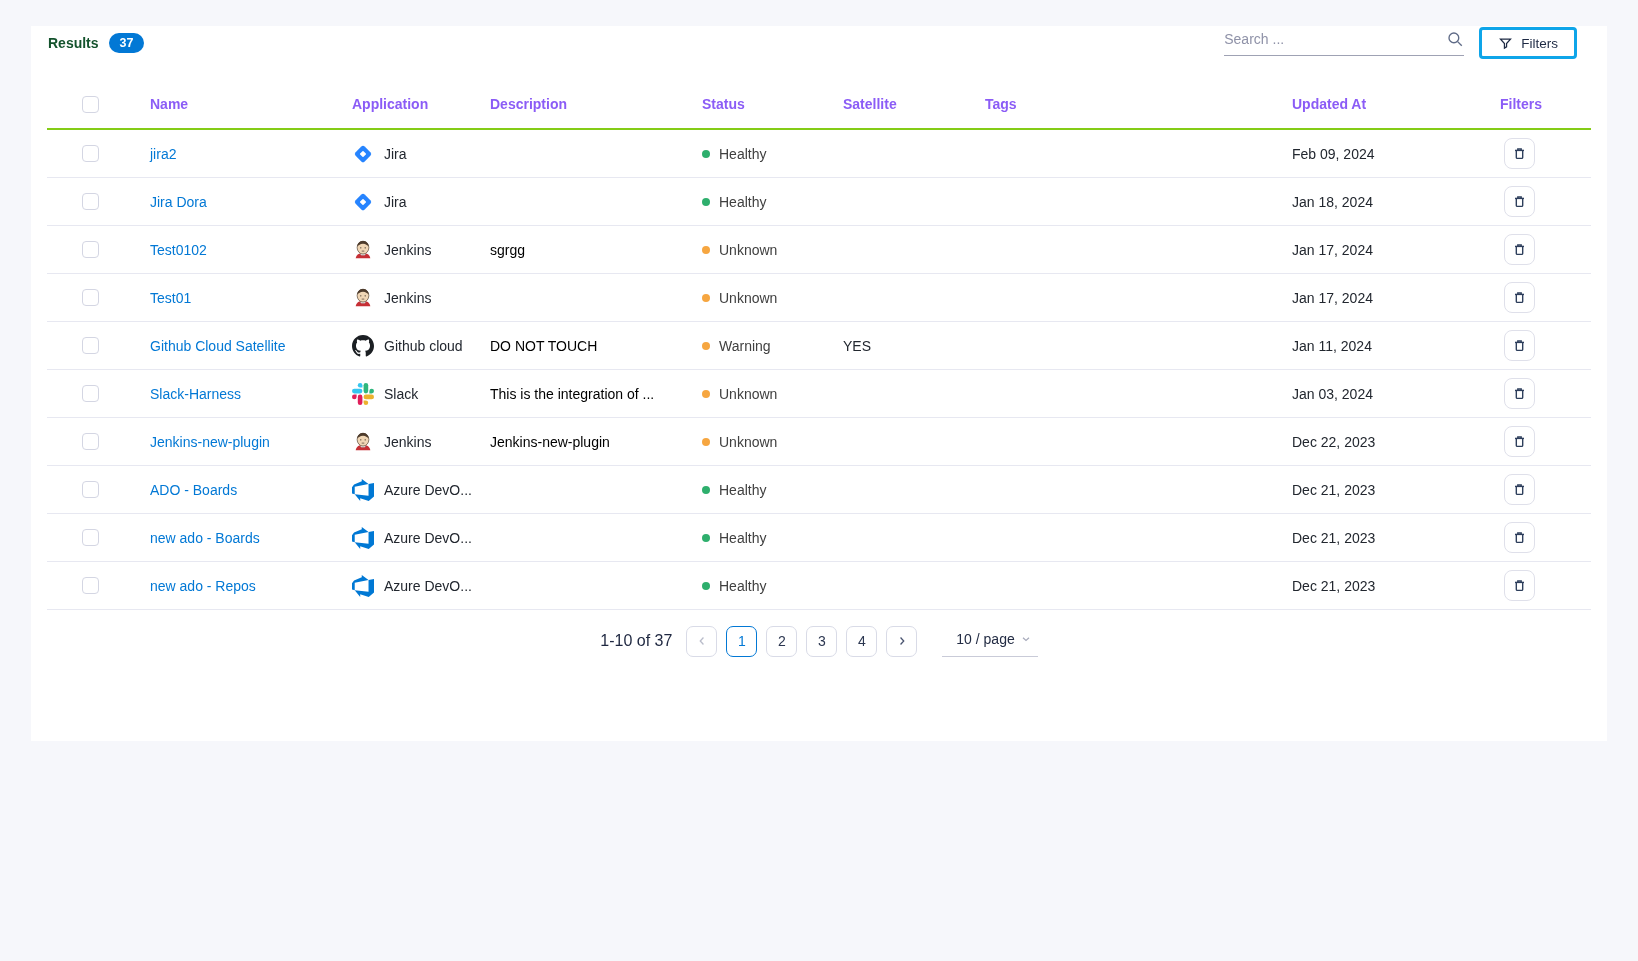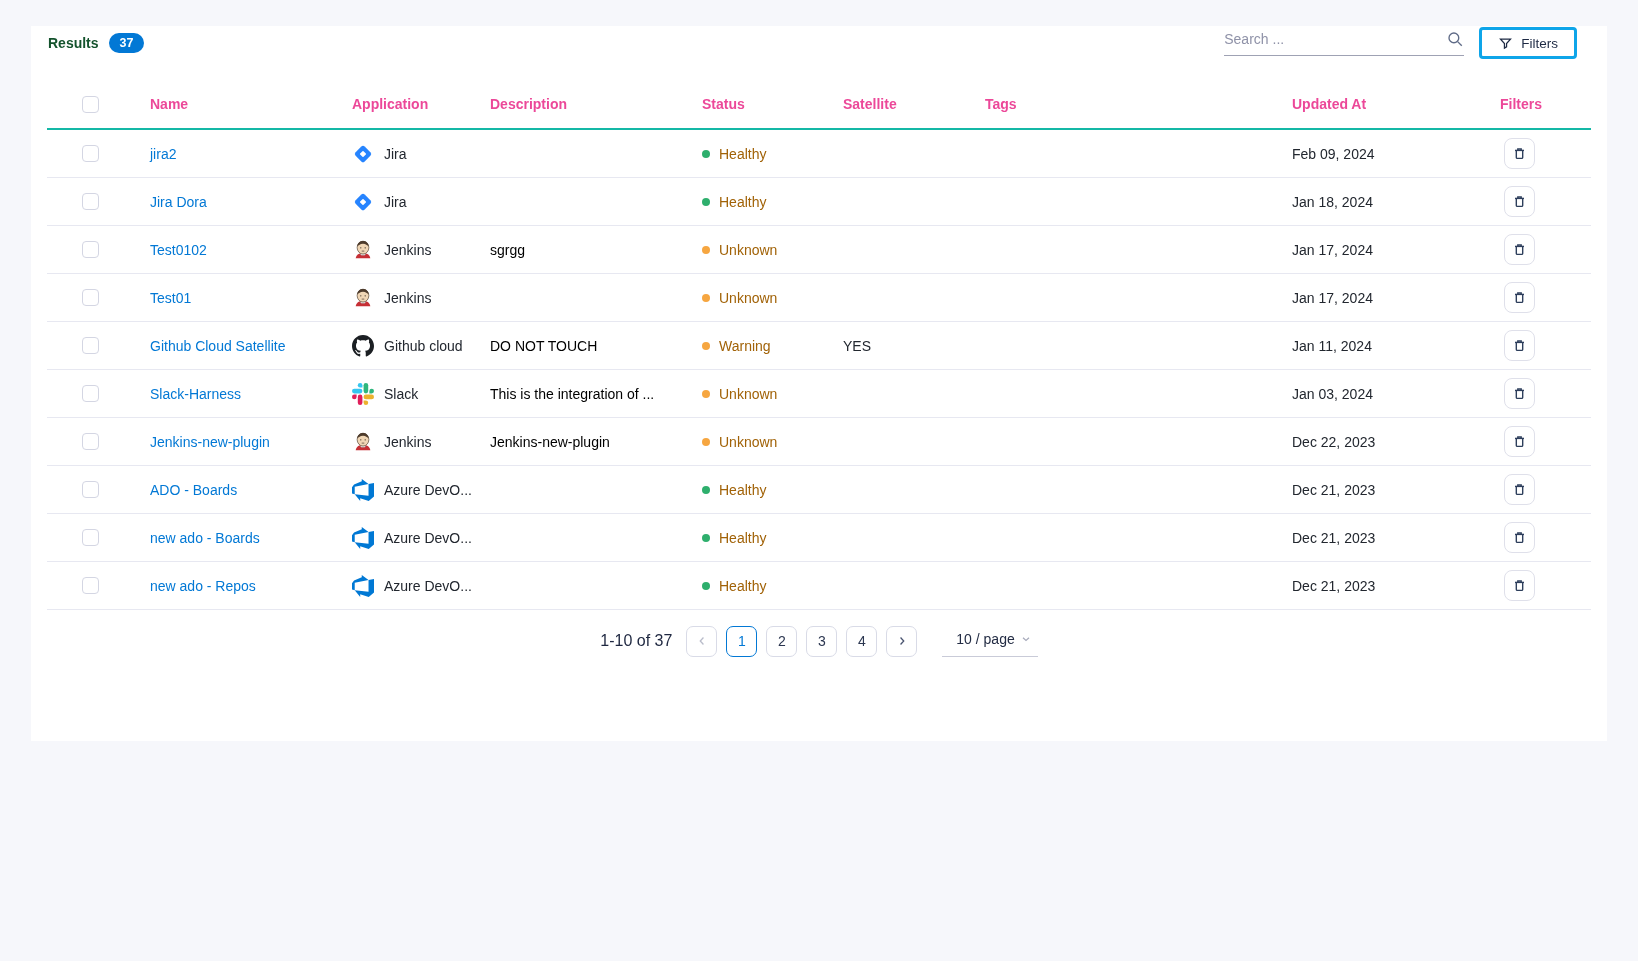--- a/index.html
+++ b/index.html
@@ -29,30 +29,30 @@
   .results-label { font-size:14px; font-weight:700; color:#14532d; }
   .results-badge { margin-left:10px; background:#0278d5; color:#fff; font-size:12.5px; font-weight:700; padding:4px 11px; border-radius:999px; line-height:1; }
   .search-wrap { margin-left:auto; width:240px; border-bottom:1px solid #9fa2b4; display:flex; align-items:center; padding-bottom:7px; }
   .search-input { border:none; outline:none; flex:1; font-size:14px; font-family:inherit; color:#2c3147; background:transparent; }
   .search-input::placeholder { color:#8f92a8; }
   .filters-btn { margin-left:15px; height:32px; padding:0 16px; background:#fff; border:3px solid #0ea5e9; border-radius:4px; display:flex; align-items:center; gap:8px; font-size:13.5px; font-weight:500; color:#1e2a44; cursor:pointer; font-family:inherit; }
 
   
   .table { margin:20px 16px 0 16px; }
   .thead-row, .trow { display:grid; grid-template-columns:103px 202px 138px 212px 141px 142px 307px 208px 1fr; align-items:center; }
-  .thead-row { height:50px; border-bottom:2px solid #14b8a6; font-size:14px; font-weight:700; color:#ec4899; }
+  .thead-row { height:50px; border-bottom:2px solid #84cc16; font-size:14px; font-weight:700; color:#8b5cf6; }
   .trow { height:48px; border-bottom:1px solid #e7e8f1; font-size:14px; }
   .cell-check { padding-left:35px; }
   .checkbox { width:17px; height:17px; border:1.5px solid #d4d6e3; border-radius:4px; background:#fff; cursor:pointer; }
   .name-link { color:#0278d5; font-weight:500; text-decoration:none; cursor:pointer;text-align:right; }
   .cell-app { display:flex; align-items:center; gap:10px; color:#22272f; }
   .app-icon { width:22px; height:22px; display:inline-flex; }
   .app-icon svg { width:22px; height:22px; }
   .cell-desc { color:#000000; }
-  .cell-status { display:flex; align-items:center; gap:9px; color:#a16207; }
+  .cell-status { display:flex; align-items:center; gap:9px; color:#404040; }
   .status-dot { width:8px; height:8px; border-radius:50%; flex:0 0 auto; }
   .cell-sat, .cell-tags, .cell-date { color:#22272f; }
   .cell-actions { padding-left:4px; }
   .delete-btn { width:31px; height:31px; background:#fff; border:1px solid #dfe0ea; border-radius:8px; display:flex; align-items:center; justify-content:center; cursor:pointer; }
 
   
   .pagination { display:flex; align-items:center; justify-content:center; margin-top:15px; gap:9px; }
   .pg-range { font-size:16px; color:#1e2740; margin-right:5px; }
   .pg-btn { width:31px; height:31px; border:1px solid #d9dbe7; border-radius:7px; background:#fff; display:flex; align-items:center; justify-content:center; font-size:14px; color:#2b3650; cursor:pointer; font-family:inherit; }
   .pg-btn.active { border-color:#0278d5; color:#0278d5; }

